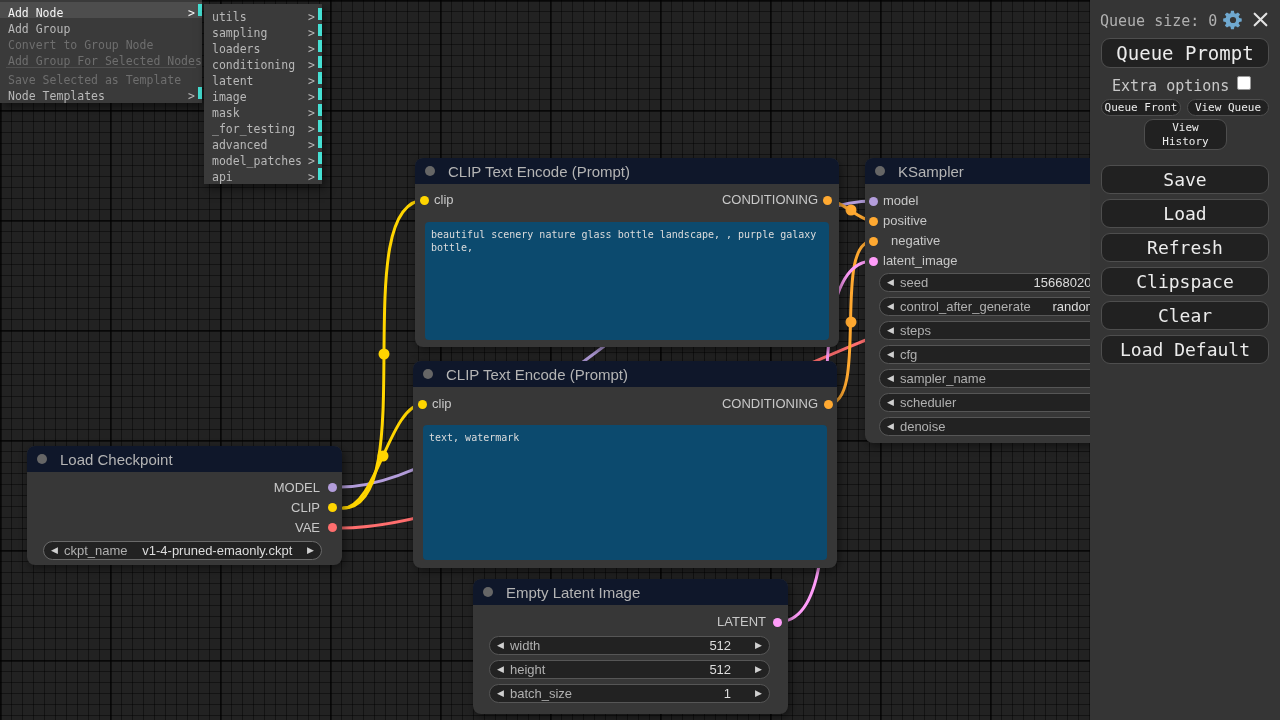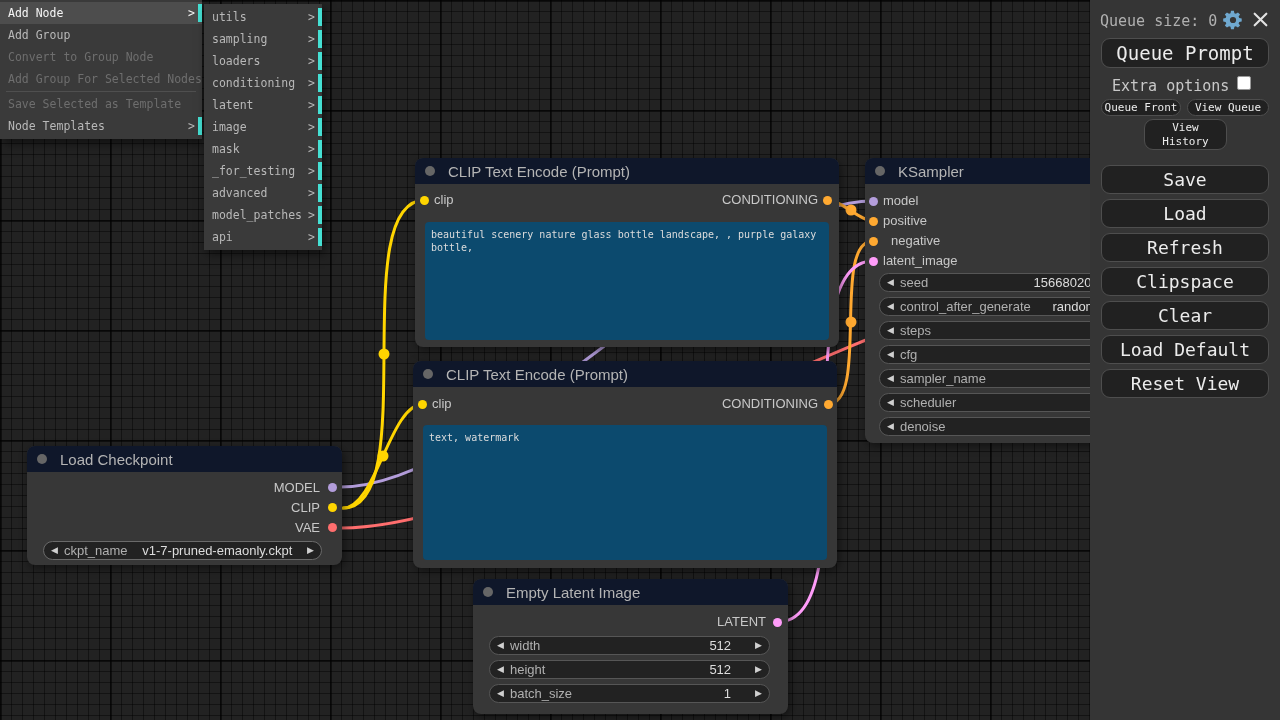--- a/index.html
+++ b/index.html
@@ -32,21 +32,21 @@
           border-radius:10px;box-sizing:border-box;display:flex;align-items:center;
           padding:0 7px;gap:6px;font-size:13px;white-space:nowrap;overflow:hidden;}
   .warr{font-size:9px;color:#d0d0d0;flex:0 0 auto;line-height:17px;}
   .wname{color:#b0b0b0;flex:0 0 auto;}
   .wval{margin-left:auto;color:#dddddd;flex:0 0 auto;}
   .wval.center{margin:0 auto;}
 
   
   .menu{position:absolute;z-index:30;background:#3a3a3a;box-shadow:3px 4px 10px rgba(0,0,0,0.55);
         font-family:"DejaVu Sans Mono",monospace;font-size:11.5px;color:#b8b8b8;padding:2px 0;}
-  .mi{position:relative;height:22px;line-height:22px;padding:0 14px 0 8px;white-space:nowrap;}
+  .mi{position:relative;height:16px;line-height:22px;padding:0 14px 0 8px;white-space:nowrap;}
   .mi.hl{background:#4d4d4d;color:#f5f5f5;}
   .mi.dis{color:#6e6e6e;}
   .mi .subarr{position:absolute;right:7px;top:0;}
   .mi.has-sub::after{content:"";position:absolute;right:0;top:2px;bottom:2px;width:4px;background:#45e0d3;}
   .msep{border:0;border-top:1px solid #4f4f4f;margin:1px 6px;}
 
   
   #sidebar{position:absolute;left:1090px;top:0;width:190px;height:720px;background:#353535;
            z-index:20;font-family:"DejaVu Sans Mono",monospace;color:#d8d8d8;}
   .sbtn{position:absolute;background:#212121;border:1px solid #4e4e4e;border-radius:9px;
@@ -167,21 +167,21 @@
     </div>
     <span class="slotdot" style="left:301px;top:37px;background:#B39DDB;"></span>
     <span class="slotlabel out" style="right:22px;top:34px;">MODEL</span>
     <span class="slotdot" style="left:301px;top:57px;background:#FFD500;"></span>
     <span class="slotlabel out" style="right:22px;top:54px;">CLIP</span>
     <span class="slotdot" style="left:301px;top:77px;background:#FF6E6E;"></span>
     <span class="slotlabel out" style="right:22px;top:74px;margin-left:42px;">VAE</span>
     <div class="widget" style="left:16px;top:95px;width:279px;border-color:#6a6a6a;">
       <span class="warr">◀</span>
       <span class="wname">ckpt_name</span>
-      <span class="wval center">v1-7-pruned-emaonly.ckpt</span>
+      <span class="wval center">v1-4-pruned-emaonly.ckpt</span>
       <span class="warr">▶</span>
     </div>
   </div>
 
   <div class="node" style="left:473px;top:579px;width:315px;height:135px;">
     <div class="titlebar">
       <span class="tdot"></span>
       <span class="ntitle">Empty Latent Image</span>
     </div>
     <span class="slotdot" style="left:300px;top:39px;background:#FF9CF9;"></span>
@@ -266,16 +266,15 @@
     <div class="sbtn" style="left:97px;top:99px;width:82px;height:17px;font-size:11px;">View Queue</div>
     <div class="sbtn" style="left:54px;top:119px;width:83px;height:31px;font-size:11px;line-height:14px;white-space:pre-line;text-align:center;">View
 History</div>
 
     <div class="sbtn" style="left:11px;top:165px;width:168px;height:29px;font-size:18px;">Save</div>
     <div class="sbtn" style="left:11px;top:199px;width:168px;height:29px;font-size:18px;">Load</div>
     <div class="sbtn" style="left:11px;top:233px;width:168px;height:29px;font-size:18px;">Refresh</div>
     <div class="sbtn" style="left:11px;top:267px;width:168px;height:29px;font-size:18px;">Clipspace</div>
     <div class="sbtn" style="left:11px;top:301px;width:168px;height:29px;font-size:18px;">Clear</div>
     <div class="sbtn" style="left:11px;top:335px;width:168px;height:29px;font-size:18px;">Load Default</div>
-    <div class="sbtn" style="left:11px;top:369px;width:168px;height:29px;font-size:18px;">Reset View</div>
   </div>
 
 </div>
 
 </body></html>

